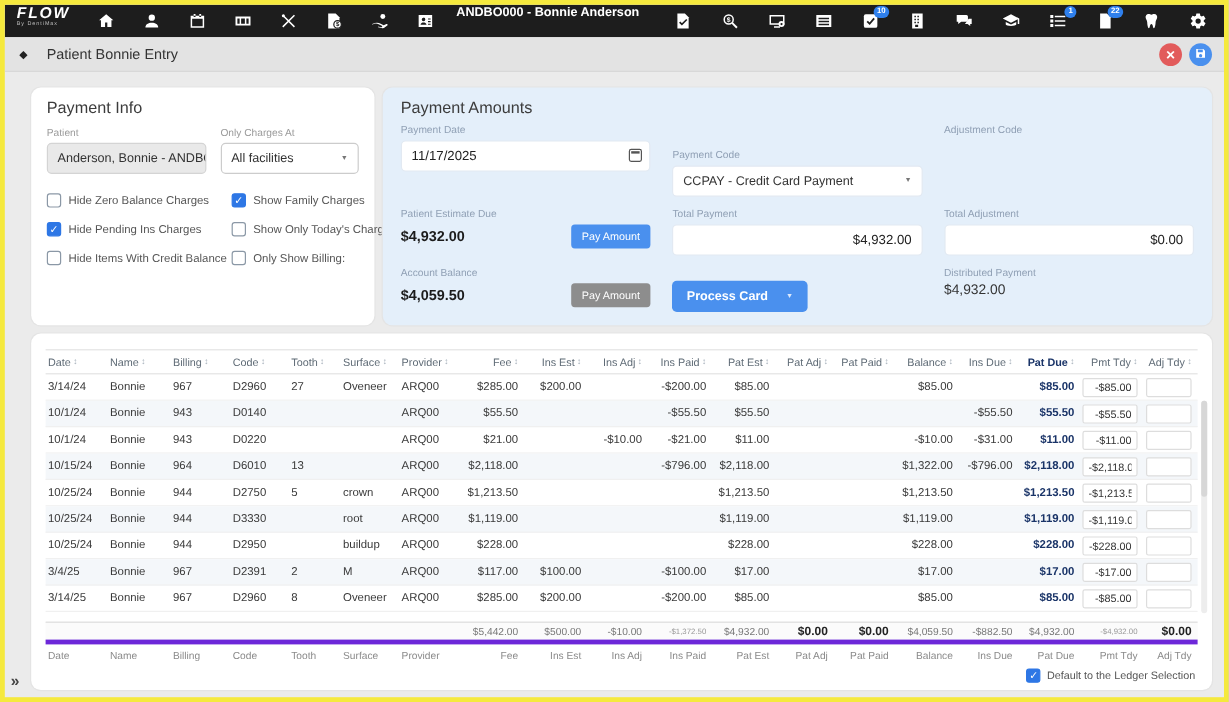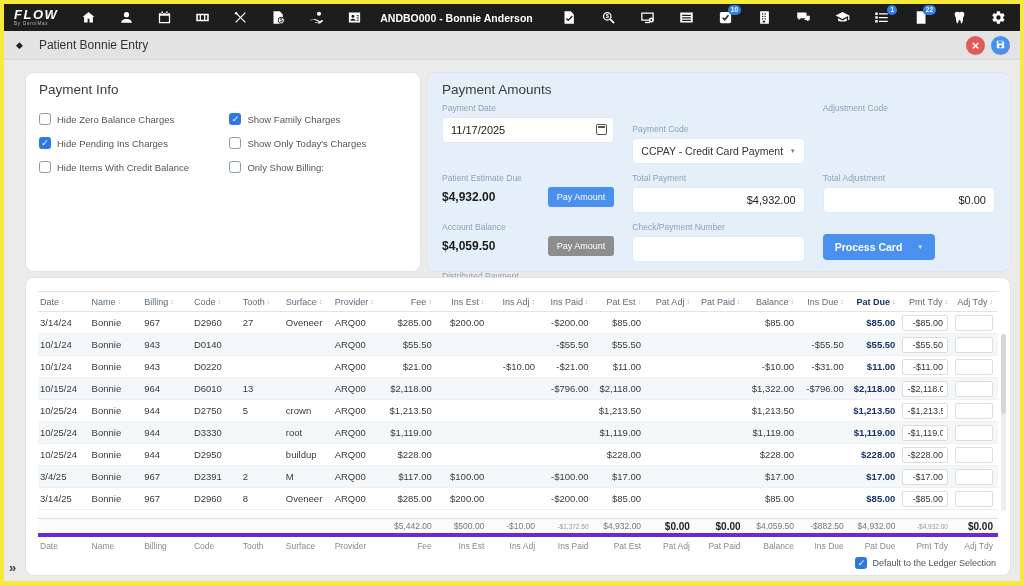--- a/index.html
+++ b/index.html
@@ -1,21 +1,21 @@
 <!DOCTYPE html>
 <html style="--accent: #4a90ee; --panel-blue: #e4effa; --navy: #1a3468; --close-red: #e25b5b; --topbar-bg: #1d1d1d; --badge-blue: #2f80ed; --highlight: #f5e93d;"><head>
 <meta charset="utf-8">
 <style>
   * { margin:0; padding:0; box-sizing:border-box; }
   body { font-family: "Liberation Sans", "DejaVu Sans", sans-serif; background:#888; }
   .screen { width:1024px; height:585px; border:4px solid var(--highlight, #f5e93d); background:#ebebeb;
             display:flex; flex-direction:column; overflow:hidden; position:relative; }
 
   
-  .topbar { height:27px; background:var(--topbar-bg,#1d1d1d); display:flex; align-items:center; padding:0 14px 0 10px; flex-shrink:0; }
+  .topbar { height:27px; background:var(--topbar-bg,#1d1d1d); display:flex; padding:0 14px 0 10px; flex-shrink:0; }
   .logo-wrap { display:flex; flex-direction:column; line-height:1; margin-right:22px; cursor:pointer; }
   .logo-main { color:#fff; font-weight:800; font-size:13px; letter-spacing:1.5px; font-style:italic; }
   .logo-sub { color:#bdbdbd; font-size:4.5px; letter-spacing:.8px; margin-top:1px; }
   .nav-left { display:flex; align-items:center; gap:22px; margin-right:18px; }
   .nav-right { margin-left:auto; display:flex; align-items:center; gap:23px; }
   .icn { position:relative; width:16px; height:16px; display:flex; align-items:center; justify-content:center; cursor:pointer; }
   .icn svg { width:15px; height:15px; display:block; }
   .badge { position:absolute; top:-5px; right:-8px; background:var(--badge-blue,#2f80ed); color:#fff;
            font-size:6.5px; line-height:1; padding:2px 3px; border-radius:7px; font-weight:bold; }
   .patient-chip { color:#fff; font-size:10.5px; font-weight:bold; white-space:nowrap; }
@@ -33,21 +33,21 @@
   
   .content { flex:1; display:flex; min-height:0; }
   .left-strip { width:20px; position:relative; flex-shrink:0; }
   .expand-btn { position:absolute; bottom:6px; left:5px; font-size:13px; color:#444; font-weight:bold; cursor:pointer; }
   .main { flex:1; display:flex; flex-direction:column; padding:13px 10px 6px 2px; gap:7px; min-width:0; }
   .row-top { display:flex; gap:7px; height:198px; flex-shrink:0; }
   .panel { background:#fff; border-radius:8px; box-shadow:0 0 0 1px #e4e4e4; }
   .panel-title { font-size:13.5px; color:#3c3c3c; }
 
   
-  .panel-info { width:394px; padding:9px 13px; flex-shrink:0; }
+  .panel-info { width:286px; padding:9px 13px; flex-shrink:0; }
   .pi-fields { display:flex; gap:12px; margin-top:8px; }
   .field { flex:1; min-width:0; }
   .f-label { font-size:8.5px; color:#9a9a9a; margin-bottom:4px; white-space:nowrap; }
   .select { height:26px; border:1px solid #ccc; border-radius:4px; background:#fff; display:flex; align-items:center;
             justify-content:space-between; padding:0 8px; font-size:10.5px; color:#333; cursor:pointer; white-space:nowrap; overflow:hidden; }
   .select.gray { background:#e9e9e9; border-color:#d4d4d4; }
   .caret { font-size:6px; color:#777; margin-left:6px; }
   .cb-grid { display:grid; grid-template-columns:1.05fr 1fr; gap:12px 4px; margin-top:16px; }
   .cb-item { display:flex; align-items:flex-end; gap:6px; font-size:9.5px; color:#555; cursor:pointer; white-space:nowrap; }
   .cb { width:12px; height:12px; border:1.5px solid #8b98a6; border-radius:2.5px; background:#fff; flex-shrink:0;
@@ -253,20 +253,36 @@
   <div class="content">
     <div class="left-strip">
       <span class="expand-btn">»</span>
     </div>
     <div class="main">
 
       <div class="row-top">
 
         <div class="panel panel-info">
           <div class="panel-title">Payment Info</div>
+          <div class="pi-fields">
+            <div class="field" style="flex:1.15;">
+              <div class="f-label">Patient</div>
+              <div class="select gray">
+                <span>Anderson, Bonnie - ANDBO000</span>
+
+              </div>
+            </div>
+            <div class="field">
+              <div class="f-label">Only Charges At</div>
+              <div class="select">
+                <span>All facilities</span>
+                <span class="caret">▼</span>
+              </div>
+            </div>
+          </div>
           <div class="cb-grid" id="pi-checks">
               <label class="cb-item">
                 <span class="cb"></span>
                 <span>Hide Zero Balance Charges</span>
               </label>
               <label class="cb-item">
                 <span class="cb checked"></span>
                 <span>Show Family Charges</span>
               </label>
               <label class="cb-item">
@@ -325,24 +341,20 @@
               <div class="f-label" style="color:#90a0b5;">Total Adjustment</div>
               <input class="inp right" value="$0.00" style="">
             </div>
 
             <div class="field">
               <div class="f-label" style="color:#90a0b5;">Account Balance</div>
               <div class="money-row">
                 <span class="money">$4,059.50</span>
                 <button class="btn-pay gray">Pay Amount</button>
               </div>
-            </div>
-            <div class="field">
-              <div class="f-label" style="color:#90a0b5;">Check/Payment Number</div>
-              <input class="inp" value="" style="">
             </div>
             <div class="field" style="padding-top:12px;">
               <button class="btn-process">
                 <span>Process Card</span>
                 <span class="caret">▼</span>
               </button>
             </div>
 
             <div class="field">
               <div class="f-label" style="color:#90a0b5;">Distributed Payment</div>

